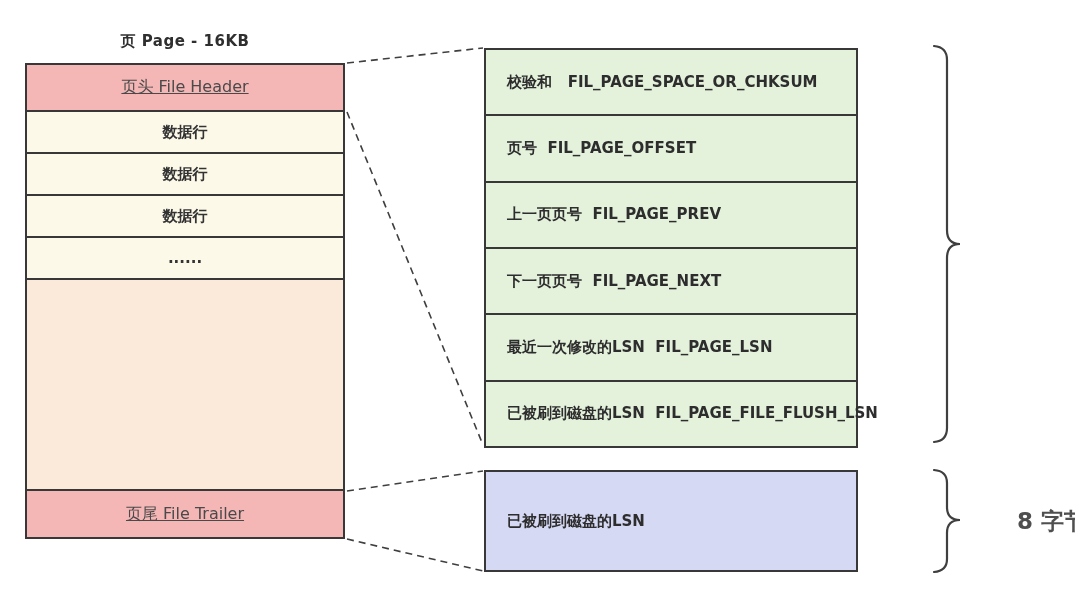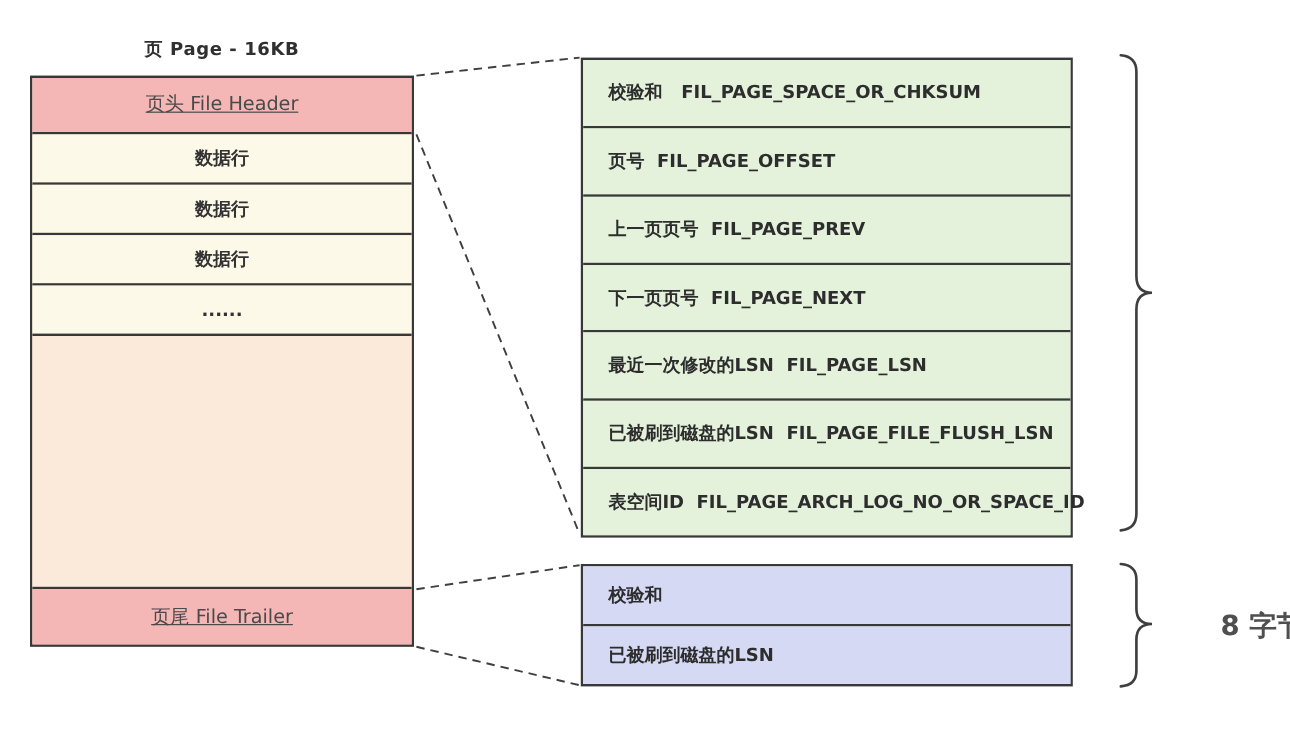--- a/index.html
+++ b/index.html
@@ -46,21 +46,21 @@
   .cell.pink { background: #f5b6b6; color: #4a4a4a; font-weight: normal; height: 46px; text-decoration: underline; }
   .cell.header-cell { height: 47px; }
   .cell.cream { background: #fdf9e9; color: #333333; font-weight: bold; font-size: 15px; height: 42px; }
   .cell.free { background: #fbead9; flex: 1 1 auto; border-bottom: 2px solid #383838; }
   .cell.trailer-cell { border-bottom: none; height: 46px; }
 
   
   .field-stack {
     position: absolute;
     left: 484px;
-    width: 410px;
+    width: 374px;
     border: 2px solid #383838;
     display: flex;
     flex-direction: column;
   }
   .stack-green { top: 48px; height: 400px; }
   .stack-purple { top: 470px; height: 102px; }
   .field-row {
     flex: 1 1 0;
     display: flex;
     align-items: center;
@@ -124,23 +124,21 @@
     </g>
   </svg>
 
   <div class="field-stack stack-green">
     <div class="field-row">校验和   FIL_PAGE_SPACE_OR_CHKSUM</div>
     <div class="field-row">页号  FIL_PAGE_OFFSET</div>
     <div class="field-row">上一页页号  FIL_PAGE_PREV</div>
     <div class="field-row">下一页页号  FIL_PAGE_NEXT</div>
     <div class="field-row">最近一次修改的LSN  FIL_PAGE_LSN</div>
     <div class="field-row">已被刷到磁盘的LSN  FIL_PAGE_FILE_FLUSH_LSN</div>
-    <div class="field-row">表空间ID  FIL_PAGE_ARCH_LOG_NO_OR_SPACE_ID</div>
   </div>
 
   <div class="field-stack stack-purple">
-    <div class="field-row">校验和</div>
     <div class="field-row">已被刷到磁盘的LSN</div>
   </div>
 
   <div class="size-label bytes8">8 字节</div>
 
 </div>
 
 </body></html>

